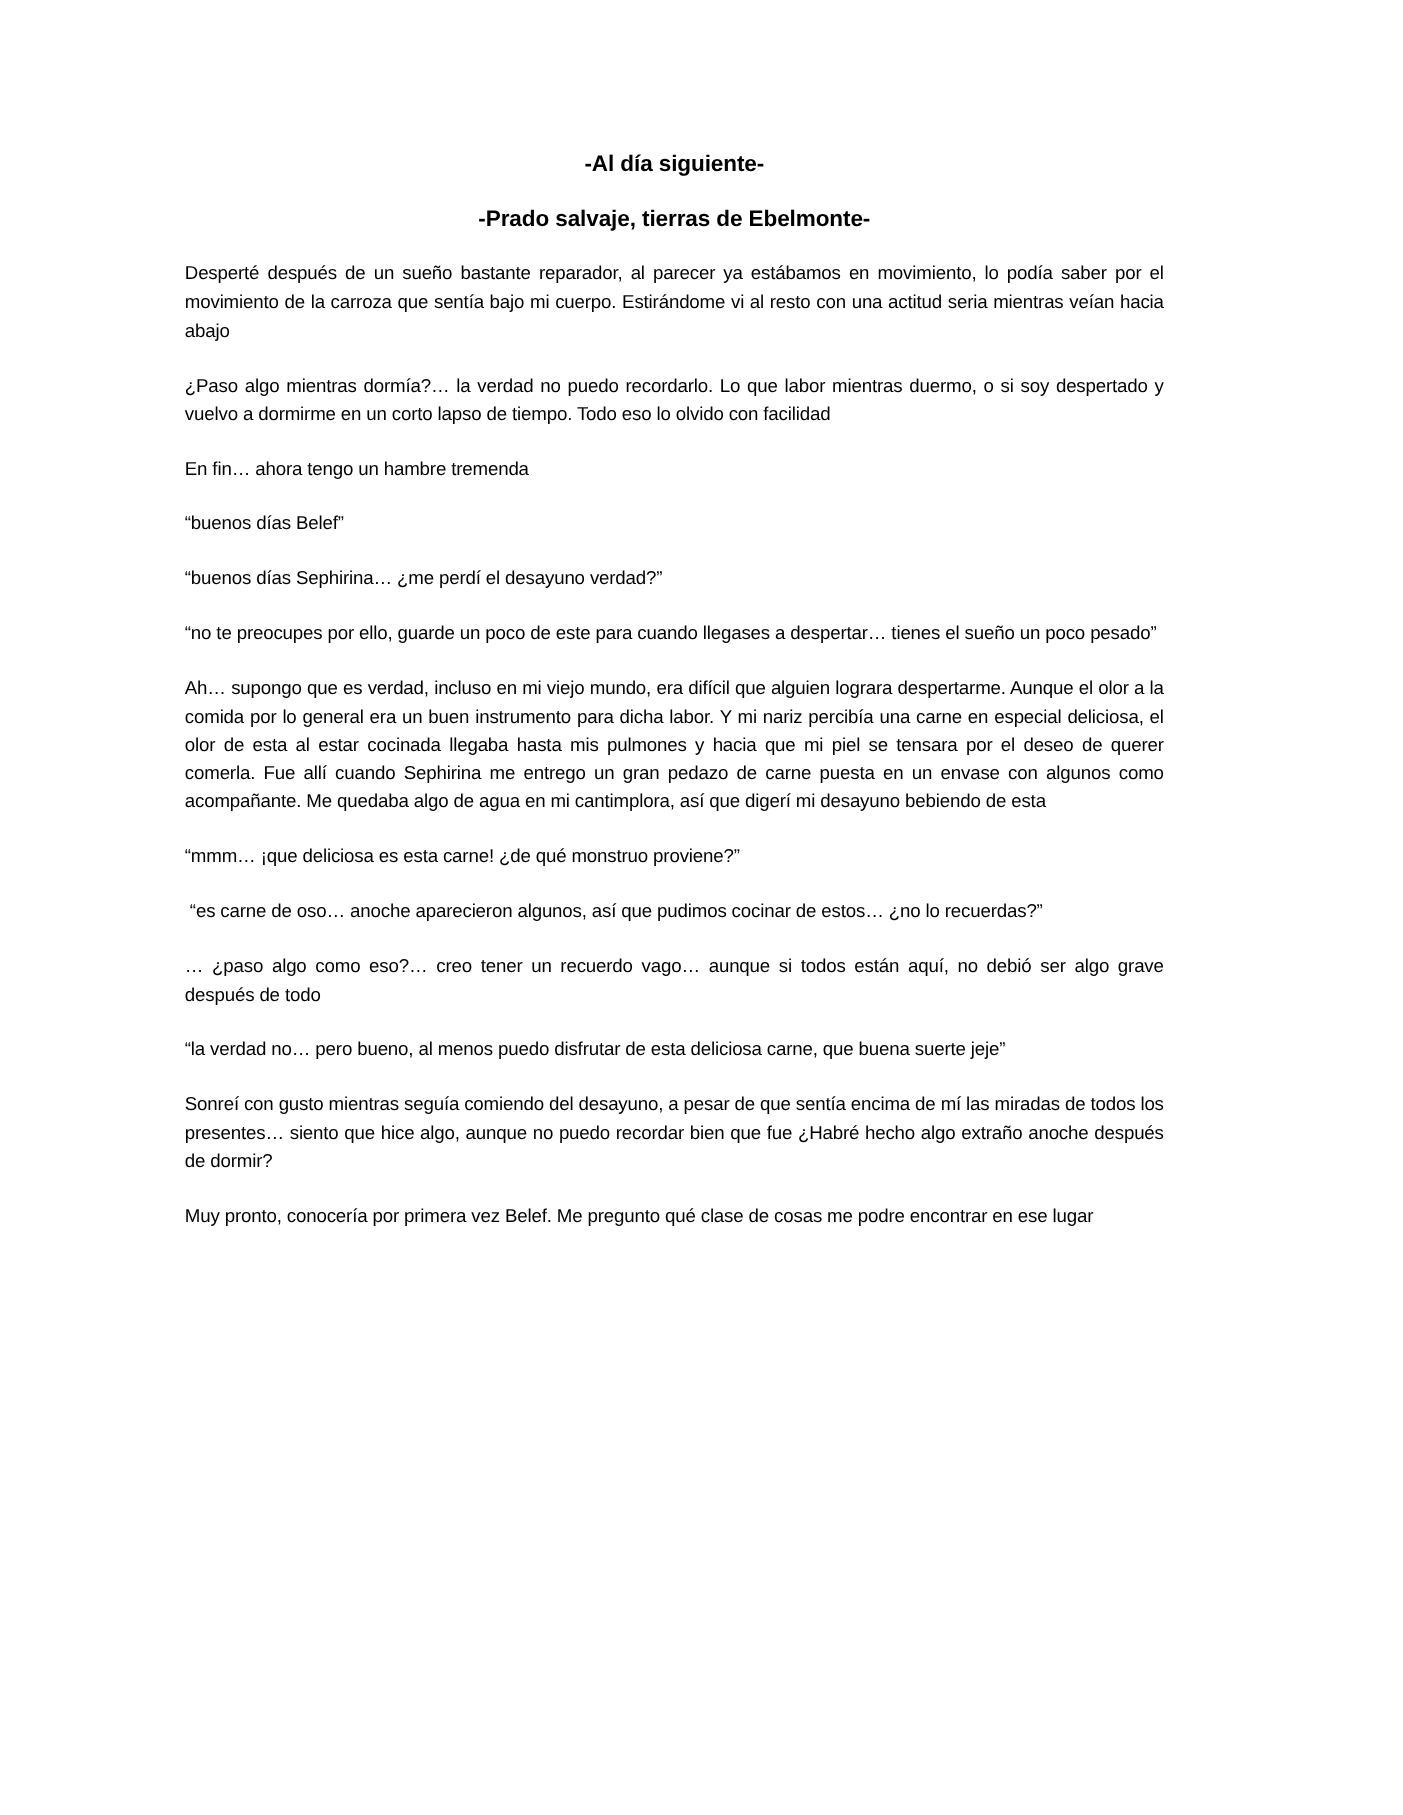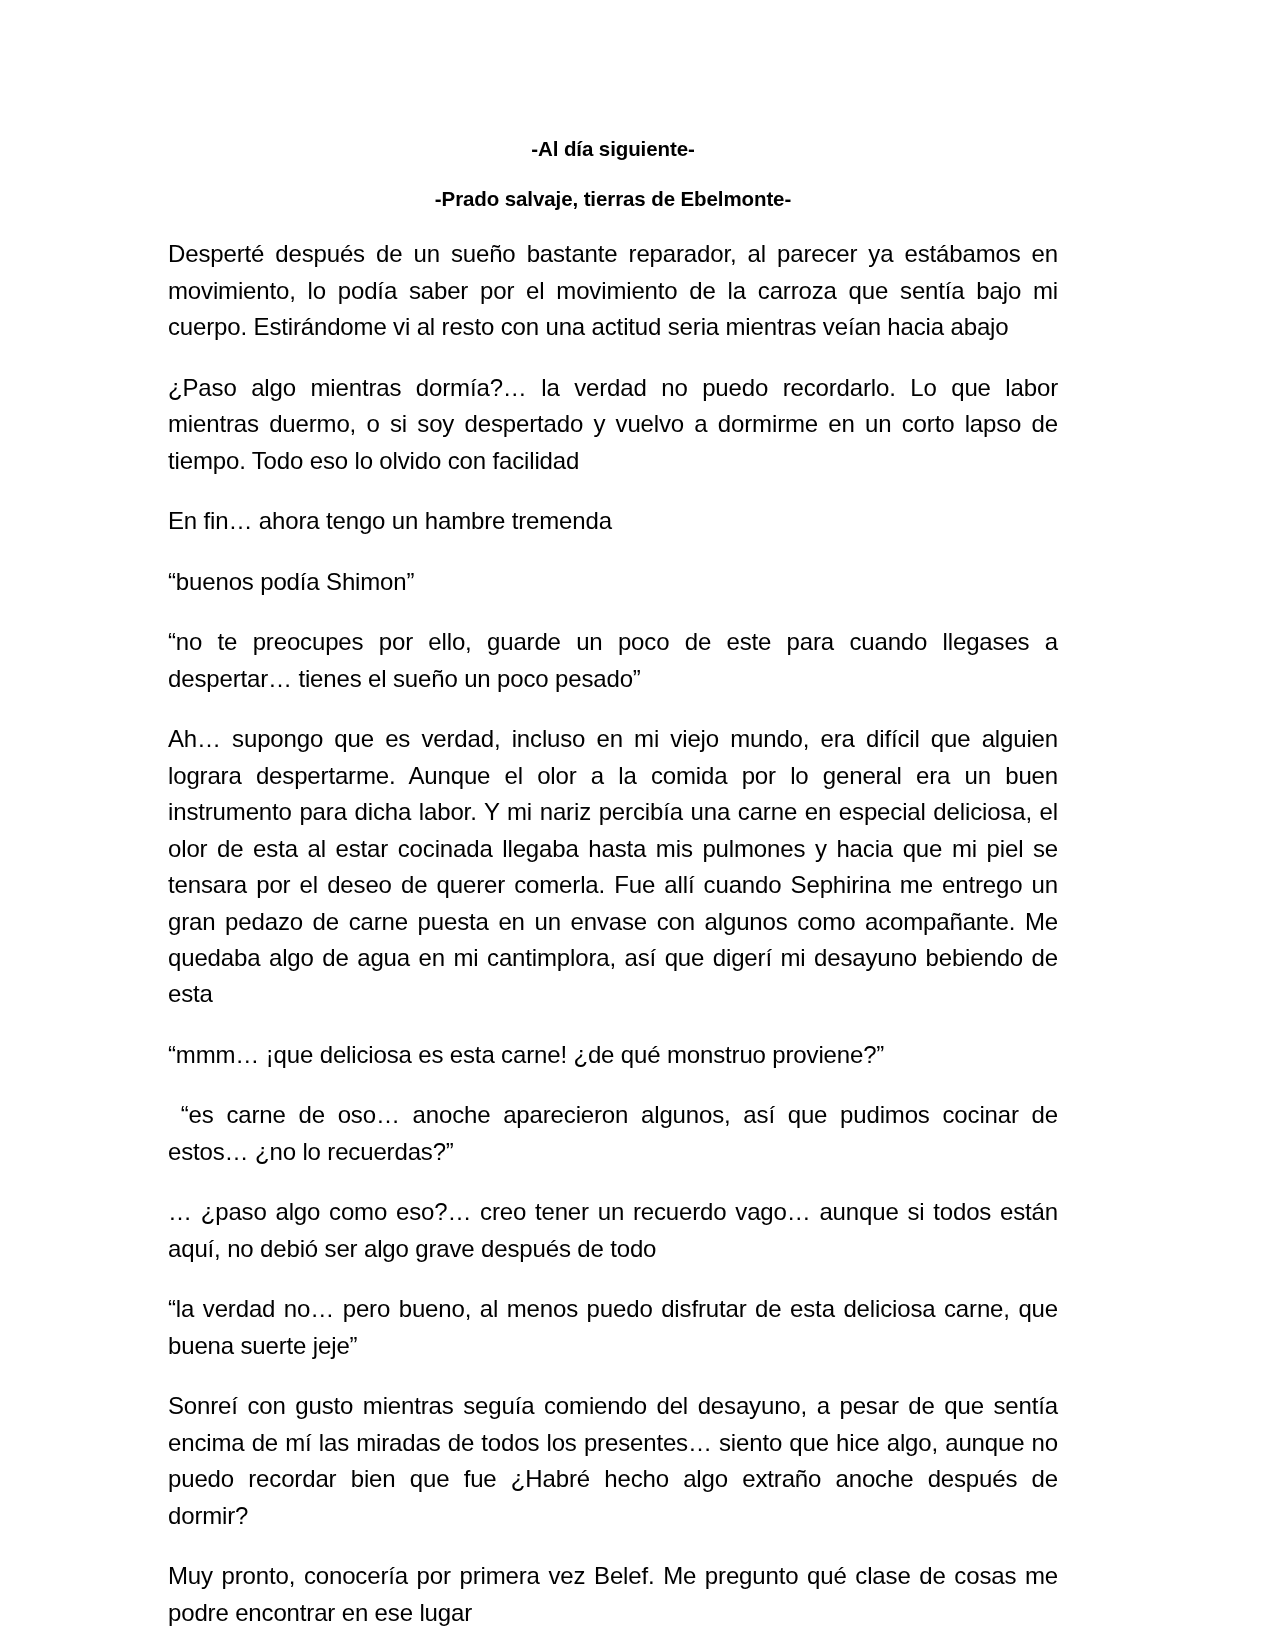--- a/index.html
+++ b/index.html
@@ -31,21 +31,21 @@
     font-weight: bold;
     font-size: 20.5px;
     line-height: 1.28;
     margin: 0 0 24px 0;
     letter-spacing: -0.1px;
   }
   .heading.second {
   }
   p.para {
     margin: 0 0 24px 0;
-    font-size: 24px;
+    font-size: 17px;
     line-height: 1.52;
     text-align: justify;
     text-justify: inter-word;
     letter-spacing: -0.15px;
     white-space: pre-wrap;
   }
   p.para:last-child {
     margin-bottom: 0;
   }
 </style>
@@ -55,21 +55,22 @@
 <div class="page">
   <div class="content">
 
     <div class="heading first">-Al día siguiente-</div>
 
     <div class="heading second">-Prado salvaje, tierras de Ebelmonte-</div>
 
     <p class="para">Desperté después de un sueño bastante reparador, al parecer ya estábamos en movimiento, lo podía saber por el movimiento de la carroza que sentía bajo mi cuerpo. Estirándome vi al resto con una actitud seria mientras veían hacia abajo</p>
     <p class="para">¿Paso algo mientras dormía?… la verdad no puedo recordarlo. Lo que labor mientras duermo, o si soy despertado y vuelvo a dormirme en un corto lapso de tiempo. Todo eso lo olvido con facilidad</p>
     <p class="para">En fin… ahora tengo un hambre tremenda</p>
-    <p class="para">“buenos podía Shimon”</p>
+    <p class="para">“buenos días Belef”</p>
+    <p class="para">“buenos días Sephirina… ¿me perdí el desayuno verdad?”</p>
     <p class="para">“no te preocupes por ello, guarde un poco de este para cuando llegases a despertar… tienes el sueño un poco pesado”</p>
     <p class="para">Ah… supongo que es verdad, incluso en mi viejo mundo, era difícil que alguien lograra despertarme. Aunque el olor a la comida por lo general era un buen instrumento para dicha labor. Y mi nariz percibía una carne en especial deliciosa, el olor de esta al estar cocinada llegaba hasta mis pulmones y hacia que mi piel se tensara por el deseo de querer comerla. Fue allí cuando Sephirina me entrego un gran pedazo de carne puesta en un envase con algunos como acompañante. Me quedaba algo de agua en mi cantimplora, así que digerí mi desayuno bebiendo de esta</p>
     <p class="para">“mmm… ¡que deliciosa es esta carne! ¿de qué monstruo proviene?”</p>
     <p class="para"> “es carne de oso… anoche aparecieron algunos, así que pudimos cocinar de estos… ¿no lo recuerdas?”</p>
     <p class="para">… ¿paso algo como eso?… creo tener un recuerdo vago… aunque si todos están aquí, no debió ser algo grave después de todo</p>
     <p class="para">“la verdad no… pero bueno, al menos puedo disfrutar de esta deliciosa carne, que buena suerte jeje”</p>
     <p class="para">Sonreí con gusto mientras seguía comiendo del desayuno, a pesar de que sentía encima de mí las miradas de todos los presentes… siento que hice algo, aunque no puedo recordar bien que fue ¿Habré hecho algo extraño anoche después de dormir?</p>
     <p class="para">Muy pronto, conocería por primera vez Belef. Me pregunto qué clase de cosas me podre encontrar en ese lugar</p>
 
   </div>

